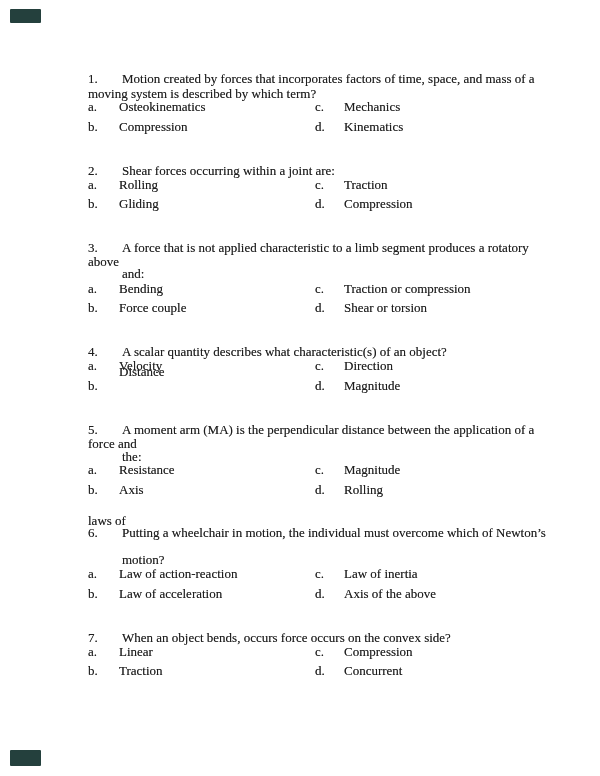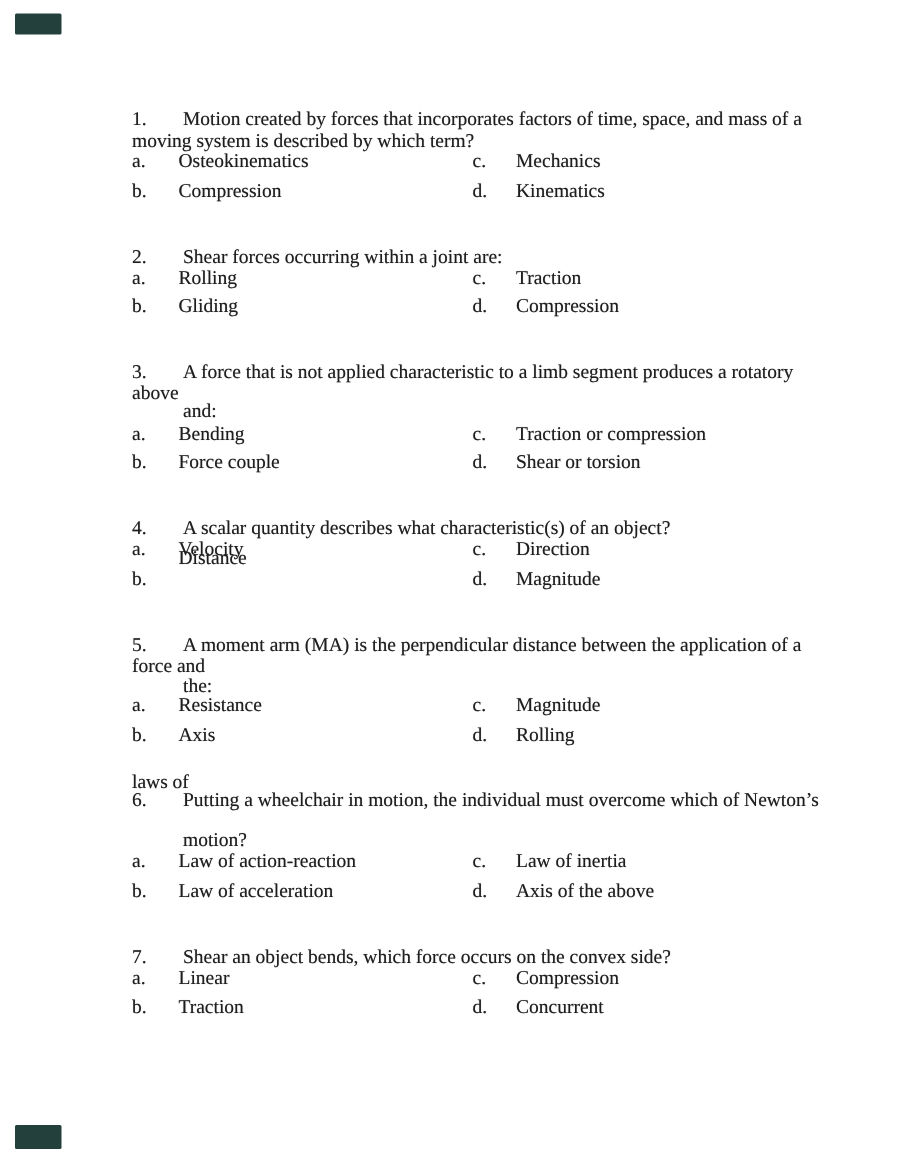--- a/index.html
+++ b/index.html
@@ -115,21 +115,21 @@
     <span class="t" style="left:315px;top:566px">c.</span>
     <span class="t" style="left:344px;top:566px">Law of inertia</span>
     <span class="t" style="left:88px;top:586px">b.</span>
     <span class="t" style="left:119px;top:586px">Law of acceleration</span>
     <span class="t" style="left:315px;top:586px">d.</span>
     <span class="t" style="left:344px;top:586px">Axis of the above</span>
   </div>
 
   <div>
     <span class="t" style="left:88px;top:630px">7.</span>
-    <span class="t" style="left:122px;top:630px">Shear an object bends, which force occurs on the convex side?</span>
+    <span class="t" style="left:122px;top:630px">When an object bends, occurs force occurs on the convex side?</span>
     <span class="t" style="left:88px;top:644px">a.</span>
     <span class="t" style="left:119px;top:644px">Linear</span>
     <span class="t" style="left:315px;top:644px">c.</span>
     <span class="t" style="left:344px;top:644px">Compression</span>
     <span class="t" style="left:88px;top:663px">b.</span>
     <span class="t" style="left:119px;top:663px">Traction</span>
     <span class="t" style="left:315px;top:663px">d.</span>
     <span class="t" style="left:344px;top:663px">Concurrent</span>
   </div>
 

